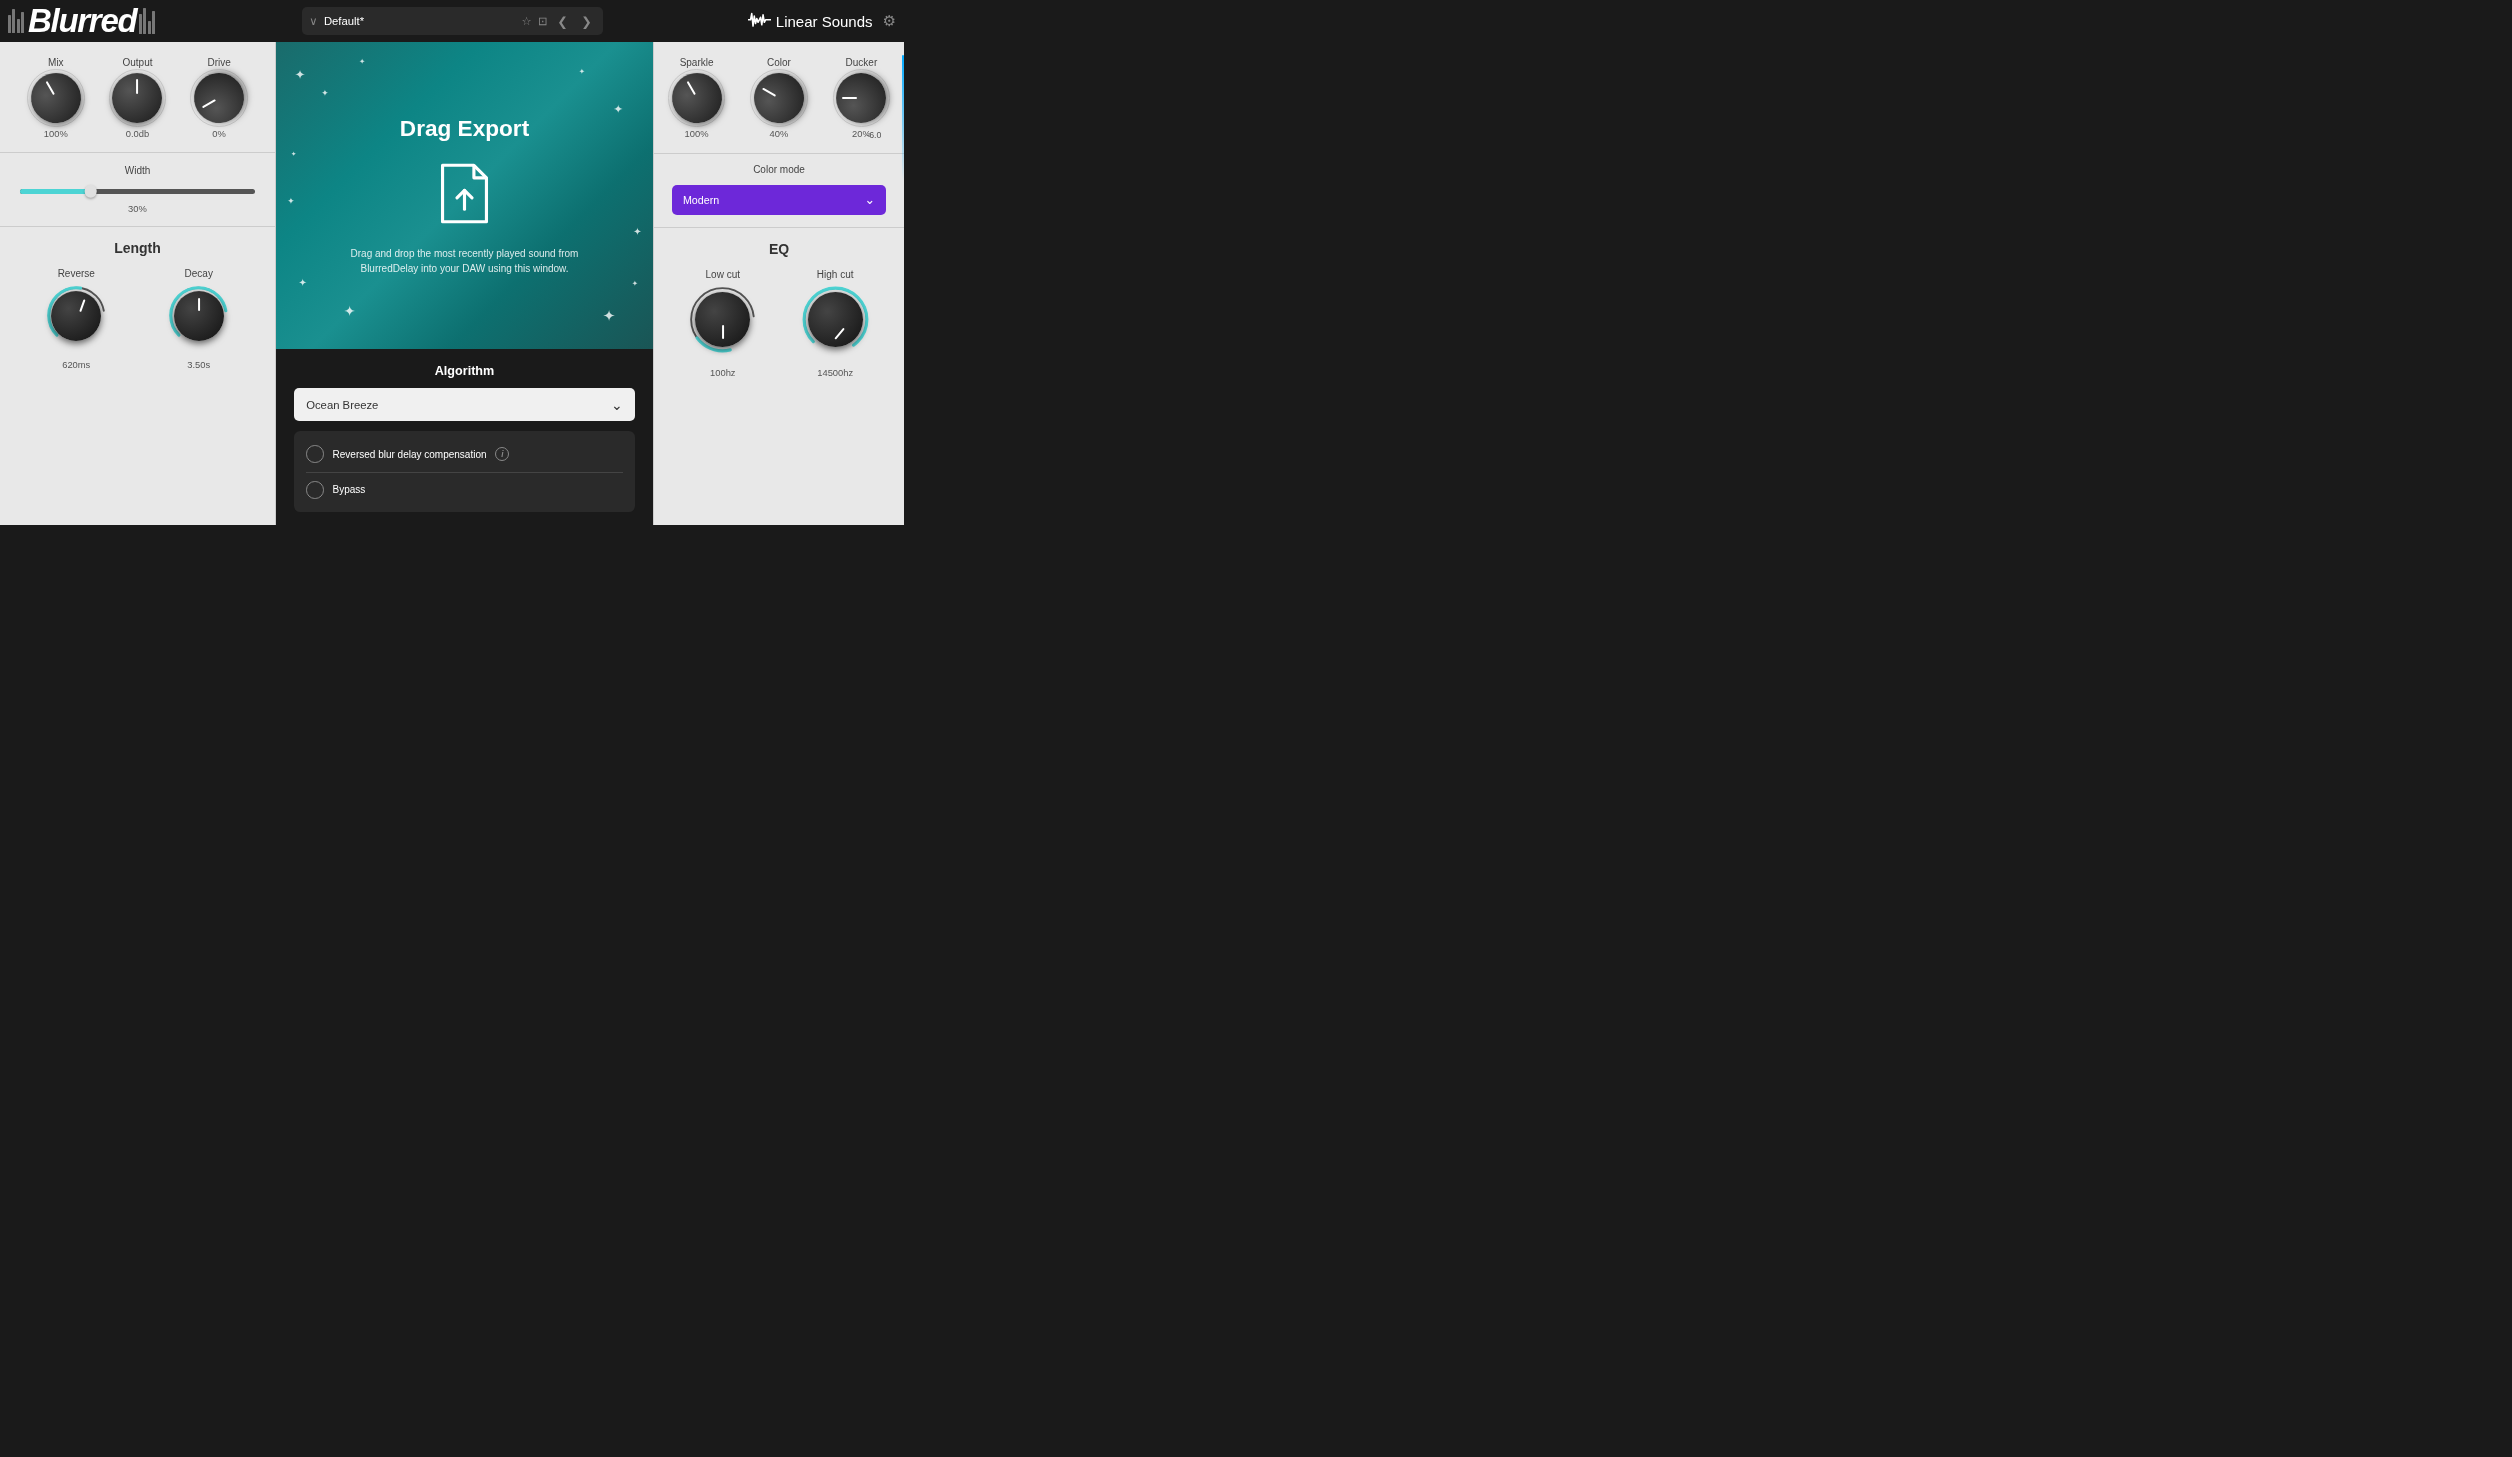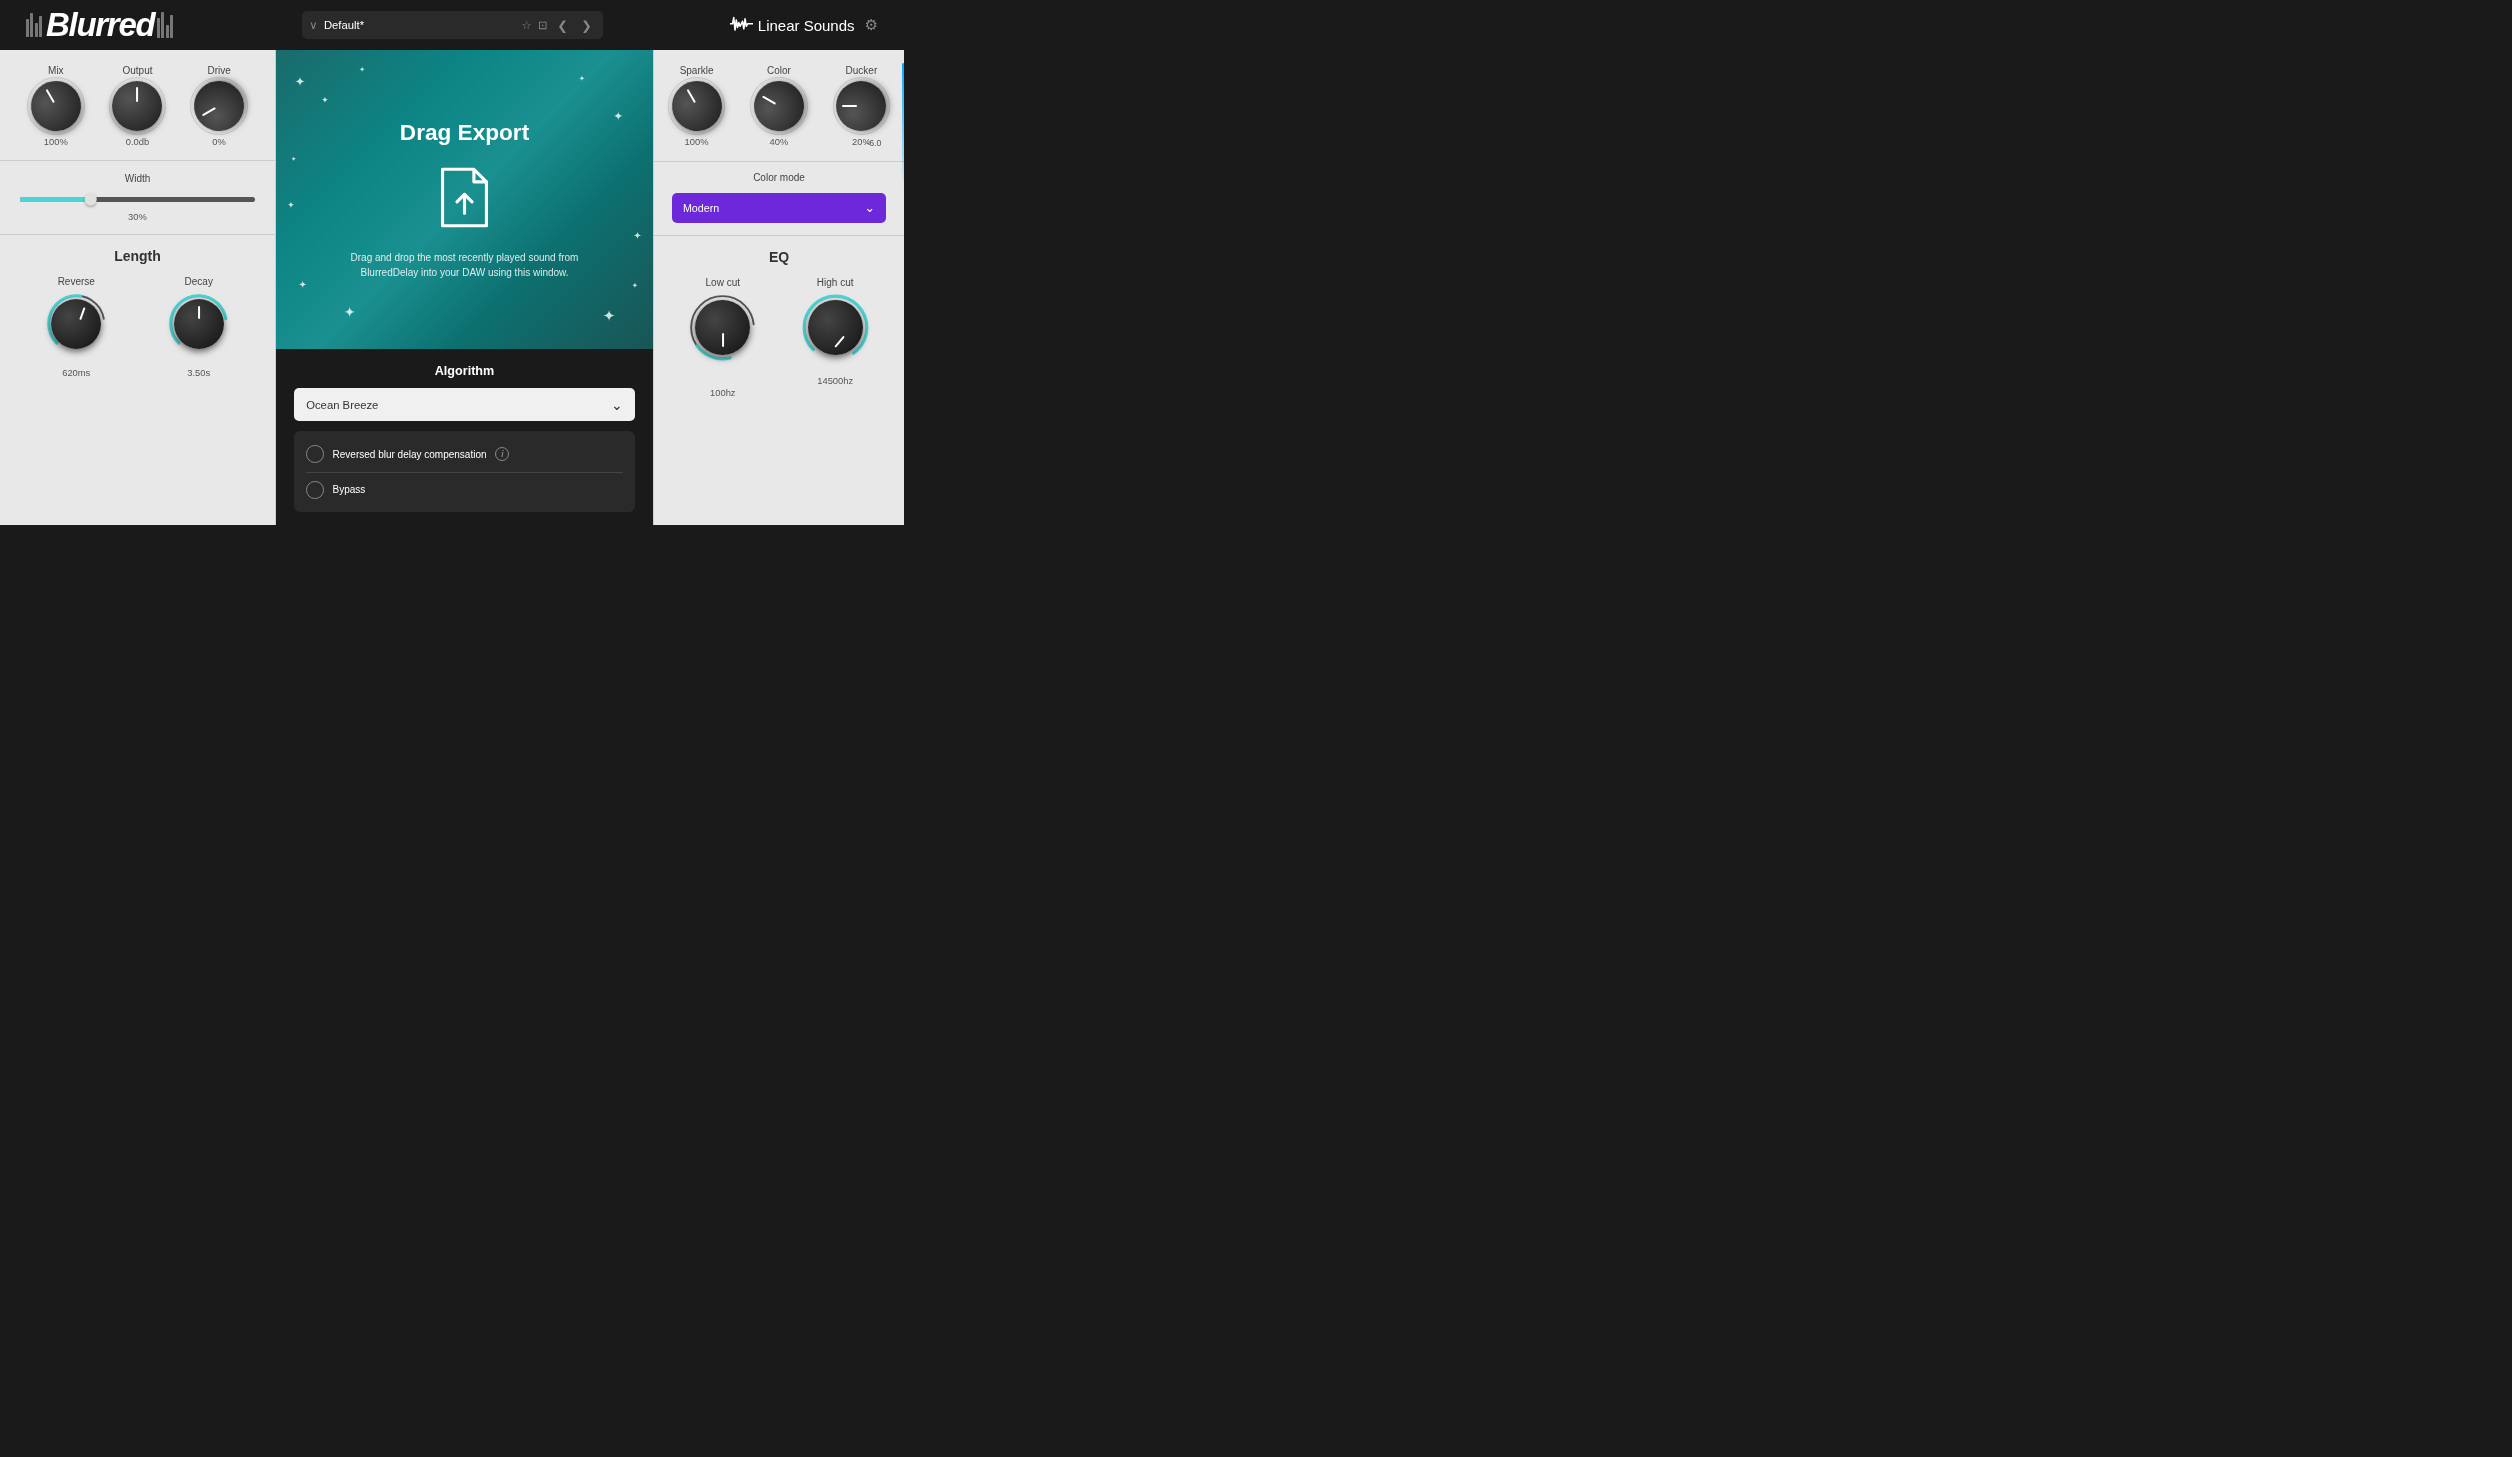--- a/index.html
+++ b/index.html
@@ -9,25 +9,25 @@
       background: #1a1a1a;
       font-family: -apple-system, BlinkMacSystemFont, 'Helvetica Neue', Arial, sans-serif;
       overflow: hidden;
       display: flex;
       flex-direction: column;
     }
 
     
     .header {
       background: #1a1a1a;
-      height: 50px;
+      height: 42px;
       display: flex;
       align-items: center;
       justify-content: space-between;
-      padding: 0 26px;
+      padding: 0 8px;
       flex-shrink: 0;
     }
     .logo-text {
       font-size: 33px;
       font-weight: 900;
       color: #fff;
       letter-spacing: -1.3px;
       font-style: italic;
       display: flex;
       align-items: center;
@@ -732,21 +732,21 @@
           <span class="knob-label">Low cut</span>
           <div class="knob-teal-container" style="width:69px;height:69px">
             <svg width="69" height="69" viewBox="0 0 110 110" style="position:absolute;top:0;left:0">
               <circle fill="none" stroke="#555" stroke-width="3" stroke-linecap="round" cx="55" cy="55" r="50" stroke-dasharray="254" stroke-dashoffset="63" transform="rotate(135 55 55)"></circle>
               <circle fill="none" stroke="#4dd4d4" stroke-width="5" stroke-linecap="round" cx="55" cy="55" r="50" stroke-dasharray="254" stroke-dashoffset="246" transform="rotate(135 55 55)"></circle>
             </svg>
             <div style="position:absolute;top:7px;left:7px;right:7px;bottom:7px;border-radius:50%;background:radial-gradient(circle at 35% 35%, #444, #111);box-shadow:0 2.5px 7.5px rgba(0,0,0,0.6);">
               <div style="position:absolute;width:1.9px;height:14px;background:#fff;bottom:8.8px;left:50%;transform:translateX(-50%);border-radius:1.3px;"></div>
             </div>
           </div>
-          <span class="knob-value" style="margin-top:20px">100hz</span>
+          <span class="knob-value" style="margin-top:8px">100hz</span>
         </div>
 
         <div class="knob-group">
           <span class="knob-label">High cut</span>
           <div class="knob-teal-container" style="width:69px;height:69px">
             <svg width="69" height="69" viewBox="0 0 110 110" style="position:absolute;top:0;left:0">
               <circle fill="none" stroke="#555" stroke-width="3" stroke-linecap="round" cx="55" cy="55" r="50" stroke-dasharray="254" stroke-dashoffset="63" transform="rotate(135 55 55)"></circle>
               <circle fill="none" stroke="#4dd4d4" stroke-width="5" stroke-linecap="round" cx="55" cy="55" r="50" stroke-dasharray="254" stroke-dashoffset="10" transform="rotate(135 55 55)"></circle>
             </svg>
             <div style="position:absolute;top:7px;left:7px;right:7px;bottom:7px;border-radius:50%;background:radial-gradient(circle at 35% 35%, #444, #111);box-shadow:0 2.5px 7.5px rgba(0,0,0,0.6);">

